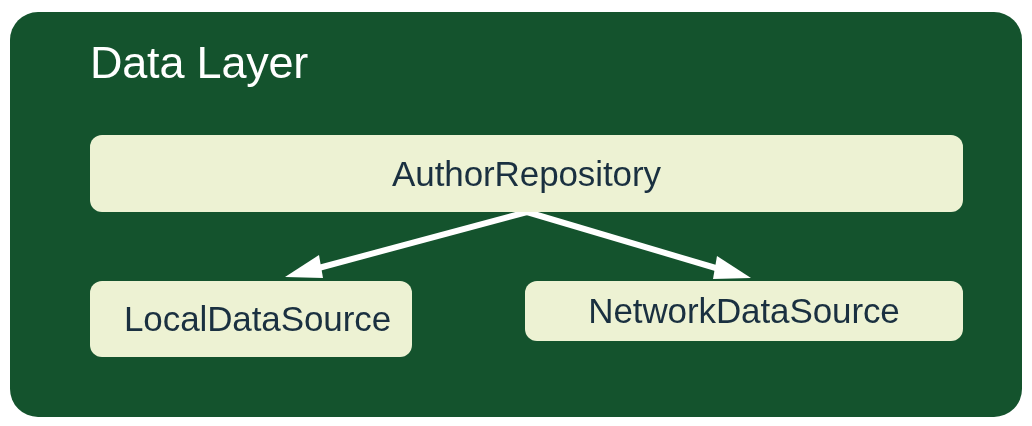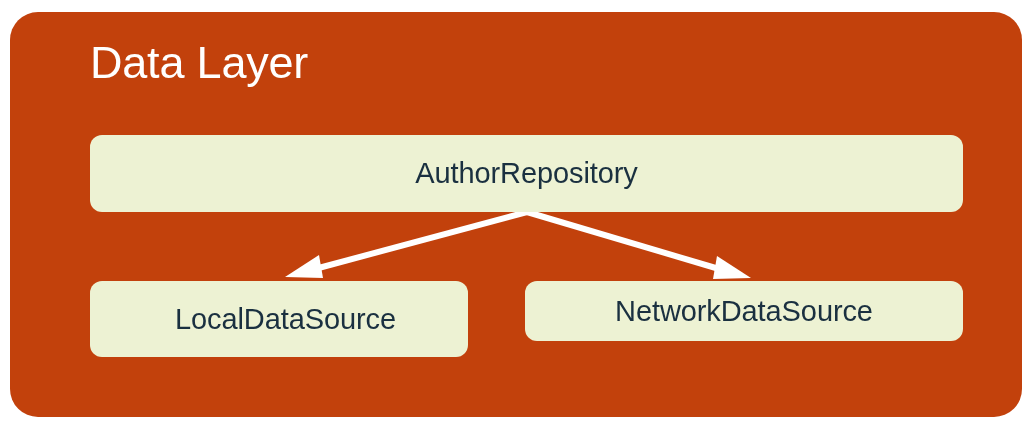--- a/index.html
+++ b/index.html
@@ -21,21 +21,21 @@
     background: #ffffff;
   }
 
   
   .layer-container {
     position: absolute;
     left: 10px;
     top: 12px;
     width: 1012px;
     height: 405px;
-    background: #c2410c;
+    background: #14532d;
     border-radius: 28px;
     box-sizing: border-box;
   }
 
   
   .layer-title {
     position: absolute;
     left: 80px;
     top: 28px;
     font-size: 45px;
@@ -50,37 +50,37 @@
   .node-box {
     position: absolute;
     background: #EDF2D3;
     border-radius: 12px;
     display: flex;
     align-items: center;
     justify-content: center;
     box-sizing: border-box;
   }
   .node-label {
-    font-size: 29px;
+    font-size: 35px;
     font-weight: 400;
     color: #1A3040;
     letter-spacing: -0.1px;
     white-space: nowrap;
   }
 
   #node-repository {
     left: 80px;
     top: 123px;
     width: 873px;
     height: 77px;
   }
   #node-local {
     left: 80px;
     top: 269px;
-    width: 378px;
+    width: 322px;
     height: 76px;
     padding-left: 13px;
   }
   #node-network {
     left: 515px;
     top: 269px;
     width: 438px;
     height: 60px;
   }
 

